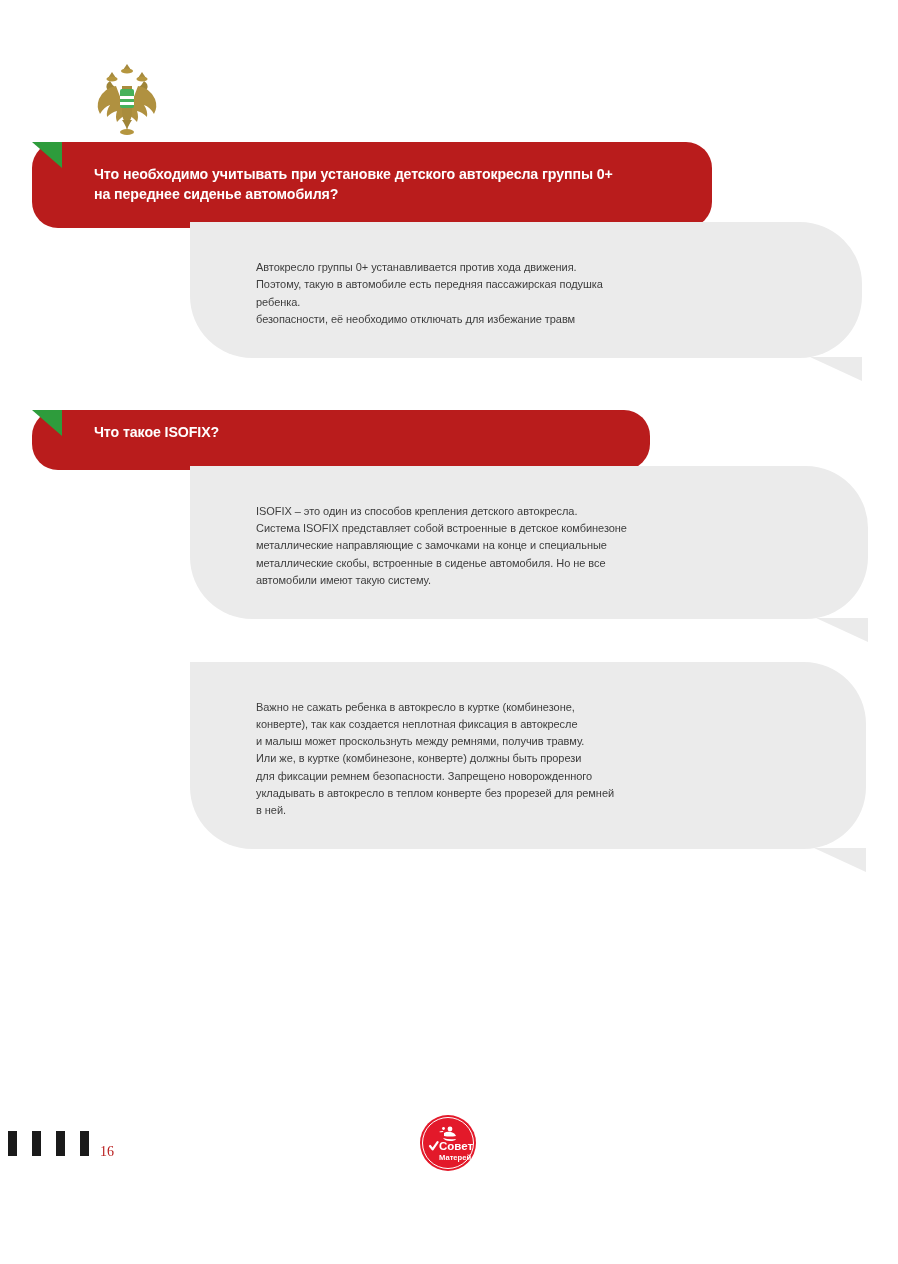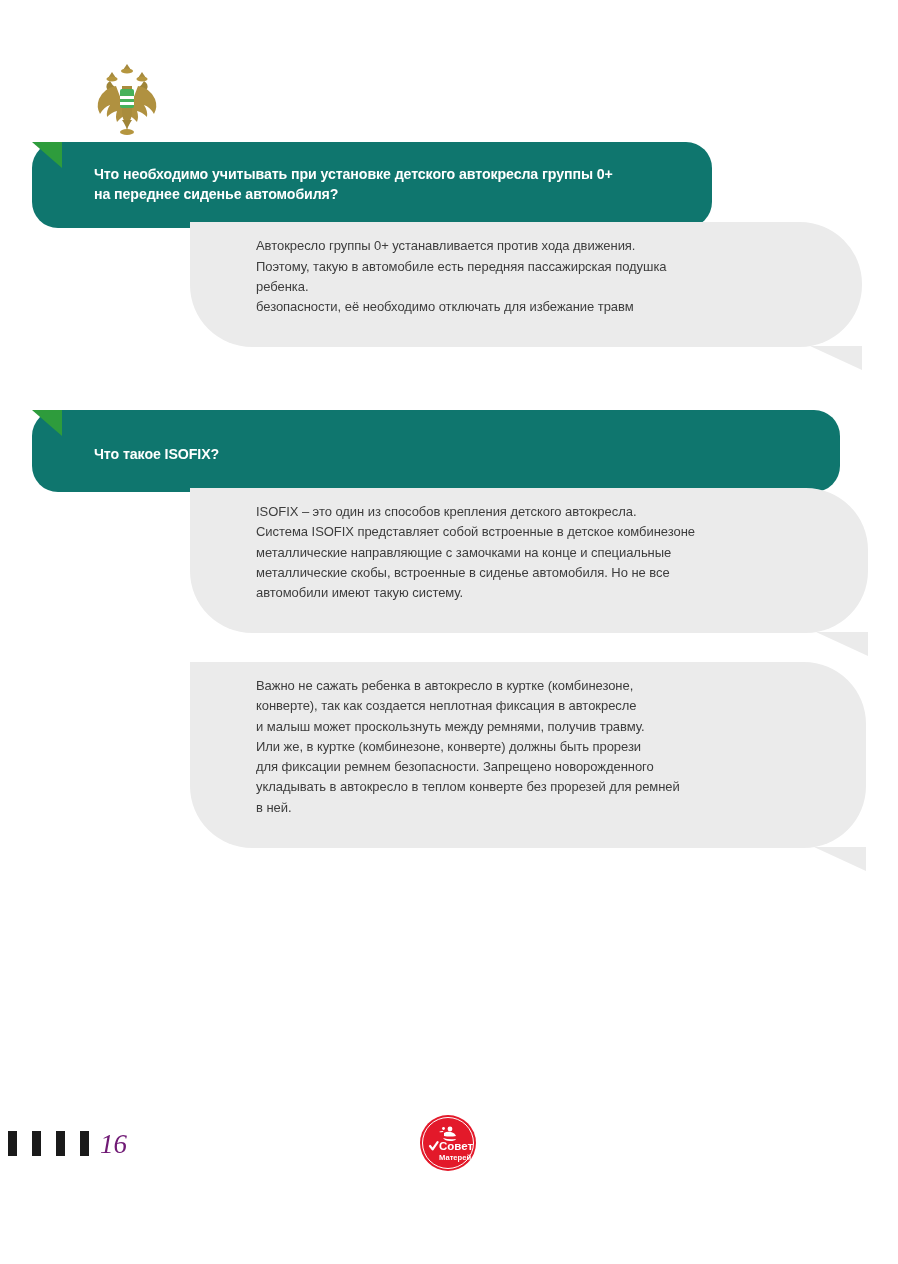--- a/index.html
+++ b/index.html
@@ -33,21 +33,21 @@
   }
 
   
   .qa-block { position: absolute; left: 0; width: 898px; }
 
   
   .q-bubble {
     position: relative;
     margin-left: 32px;
     width: 680px;
-    background: #0f766e;
+    background: #b91c1c;
     border-radius: 26px 26px 26px 26px;
     padding: 22px 34px 24px 62px;
     color: #ffffff;
     font-size: 14.2px;
     font-weight: bold;
     line-height: 1.42;
     letter-spacing: -0.1px;
   }
 
   .q-tail {
@@ -60,23 +60,23 @@
     border-top: 26px solid #2e9c3c;
   }
 
   
   .a-bubble {
     position: relative;
     margin-left: 190px;
     width: 672px;
     background: #ebebeb;
     border-radius: 0 62px 62px 62px;
-    padding: 14px 40px 30px 66px;
+    padding: 37px 40px 30px 66px;
     color: #3d3d3d;
-    font-size: 13px;
+    font-size: 11px;
     line-height: 1.56;
     letter-spacing: -0.05px;
   }
 
   .a-tail {
     position: absolute;
     right: 0px;
     bottom: -23px;
     width: 0;
     height: 0;
@@ -99,23 +99,22 @@
     display: block;
     width: 9px;
     height: 25px;
     background: #1a1a1a;
   }
   .page-number {
     position: absolute;
     left: 100px;
     bottom: 104px;
     font-family: "Liberation Serif", serif;
-    font-size: 27px;
-    color: #701a75;
-    font-style: italic;
+    font-size: 14px;
+    color: #b91c1c;
   }
 
   .footer-logo {
     position: absolute;
     left: 419px;
     bottom: 92px;
     width: 58px;
     height: 58px;
   }
 </style>
@@ -162,21 +161,21 @@
     <div class="a-bubble" style="margin-top:-6px;">
       <span class="a-line">Автокресло группы 0+ устанавливается против хода движения.</span>
       <span class="a-line">Поэтому, такую в автомобиле есть передняя пассажирская подушка</span>
       <span class="a-line">ребенка.</span>
       <span class="a-line">безопасности, её необходимо отключать для избежание травм</span>
       <span class="a-tail"></span>
     </div>
   </div>
 
   <div class="qa-block" style="top:410px;">
-    <div class="q-bubble" style="width:808px; padding-top:34px; padding-bottom:28px;">
+    <div class="q-bubble" style="width:618px; padding-top:12px; padding-bottom:28px;">
       <span class="q-tail"></span>
       <span class="q-line">Что такое ISOFIX?</span>
     </div>
     <div class="a-bubble" style="margin-top:-4px; width:678px;">
       <span class="a-line">ISOFIX – это один из способов крепления детского автокресла.</span>
       <span class="a-line">Система ISOFIX представляет собой встроенные в детское комбинезоне</span>
       <span class="a-line">металлические направляющие с замочками на конце и специальные</span>
       <span class="a-line">металлические скобы, встроенные в сиденье автомобиля. Но не все</span>
       <span class="a-line">автомобили имеют такую систему.</span>
       <span class="a-tail"></span>

